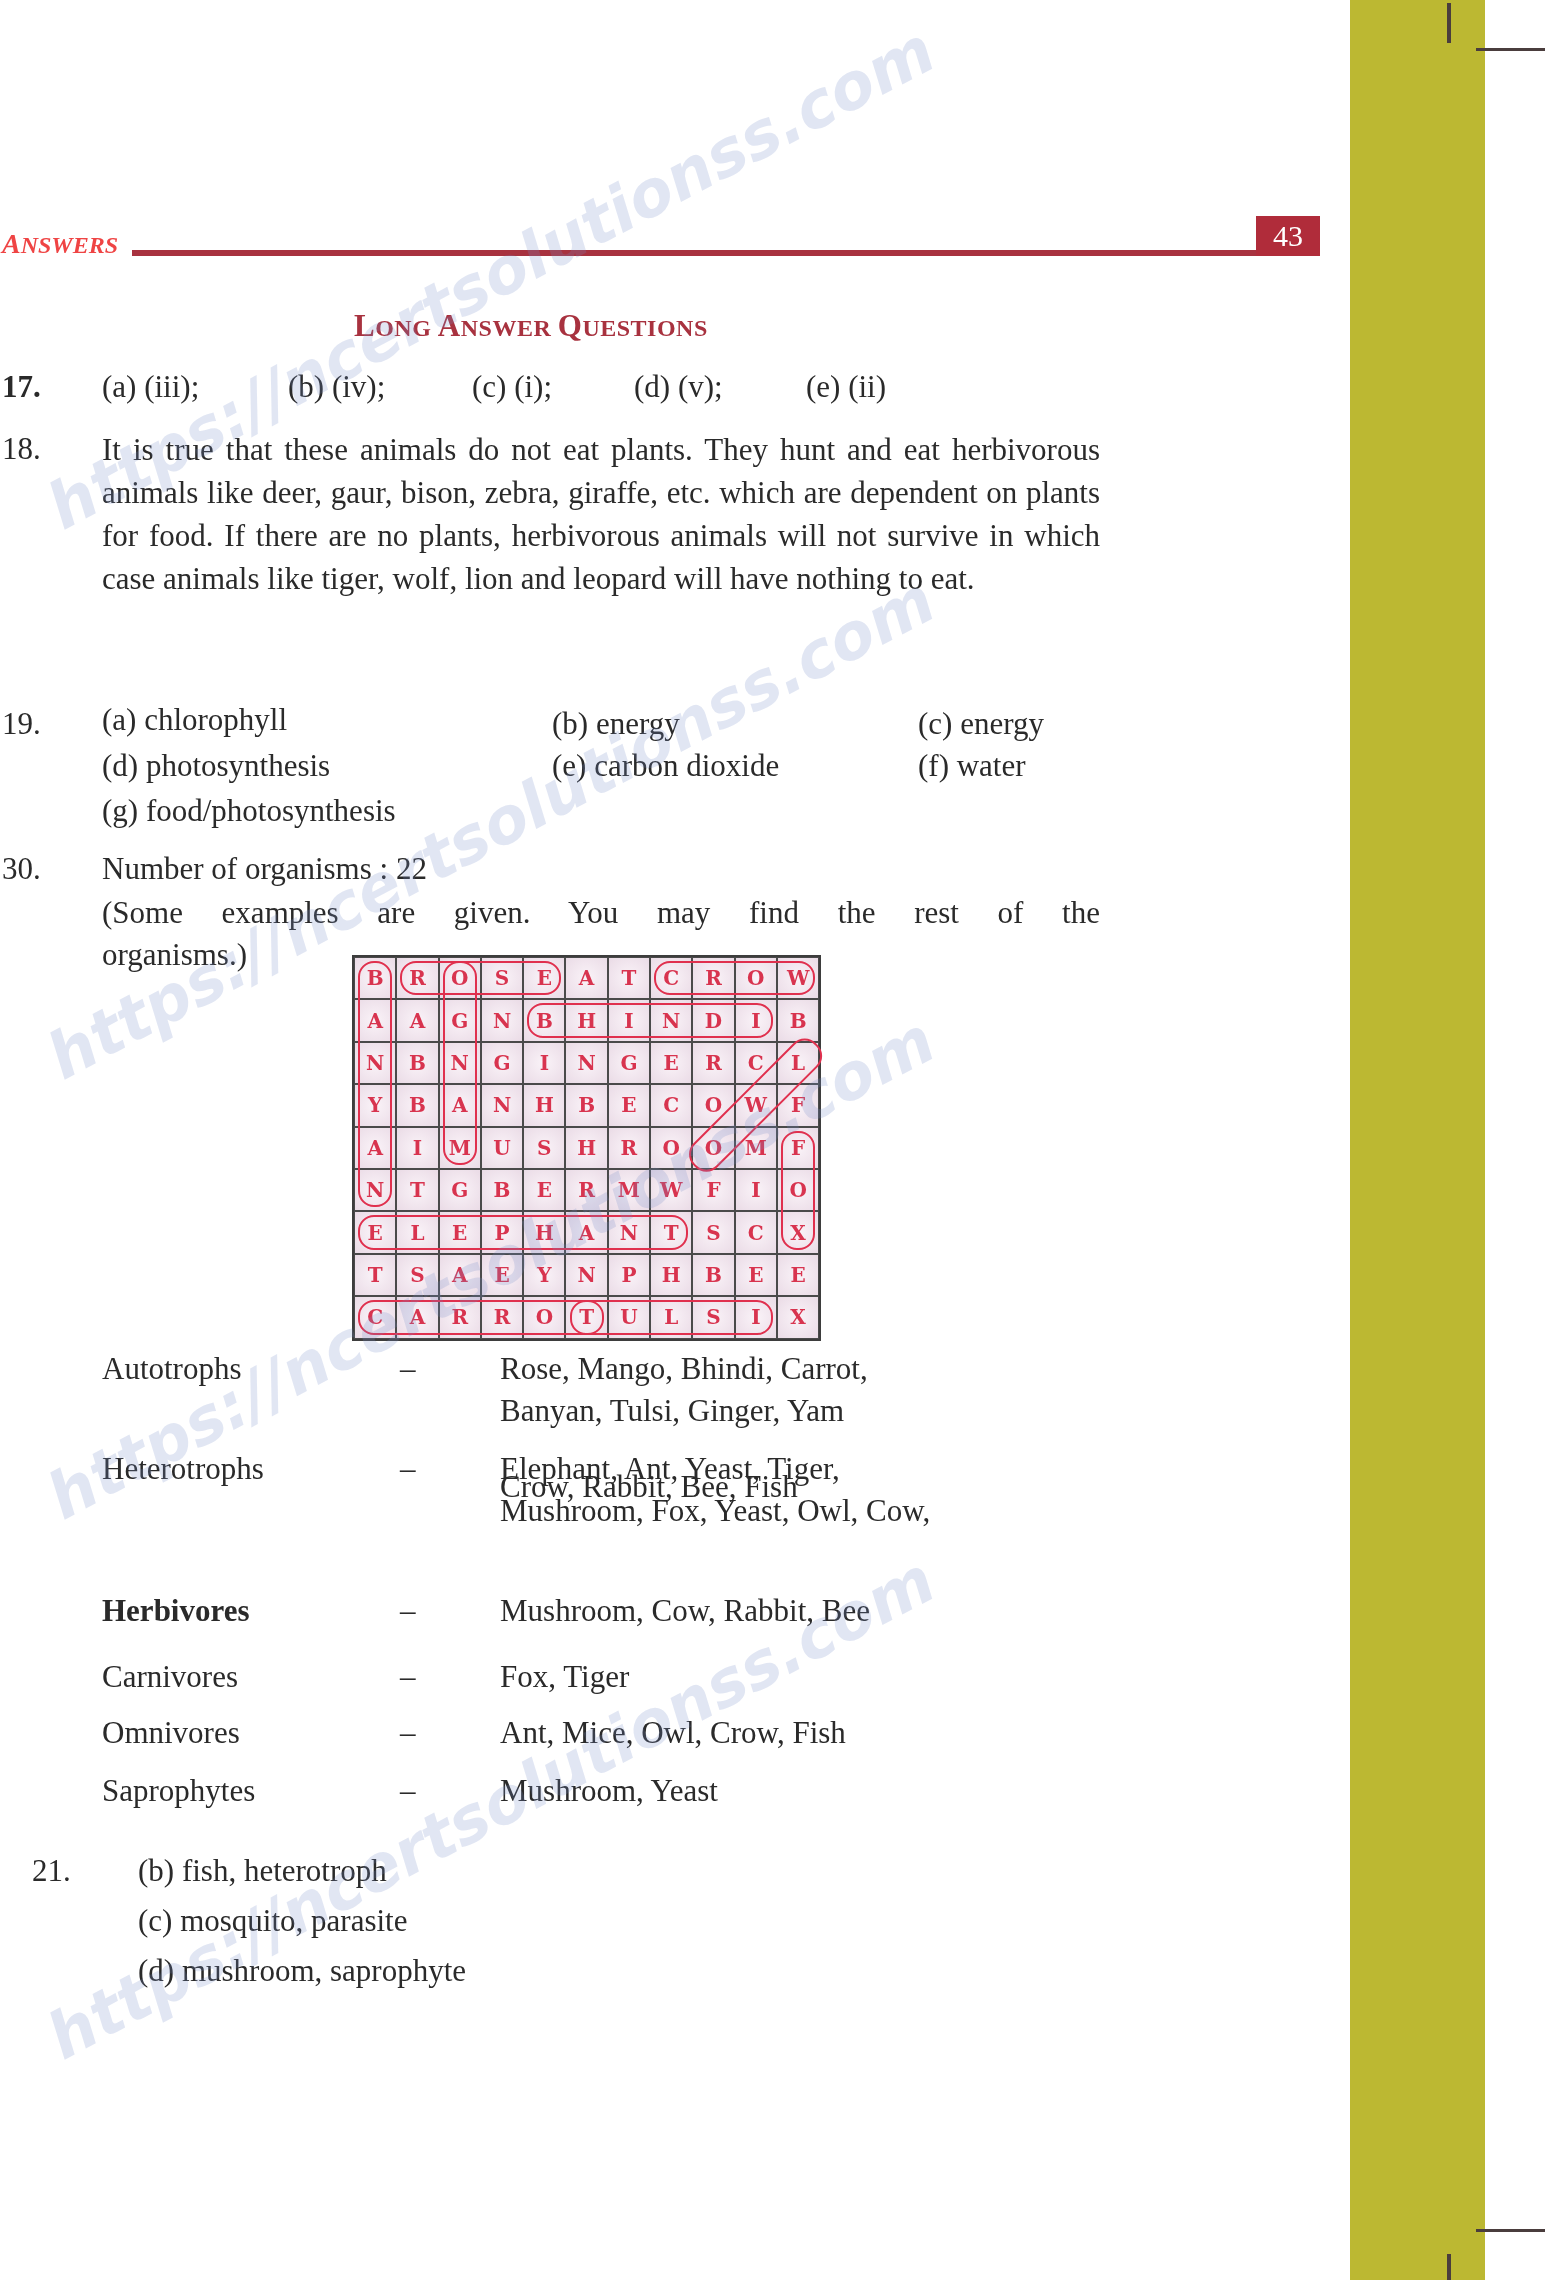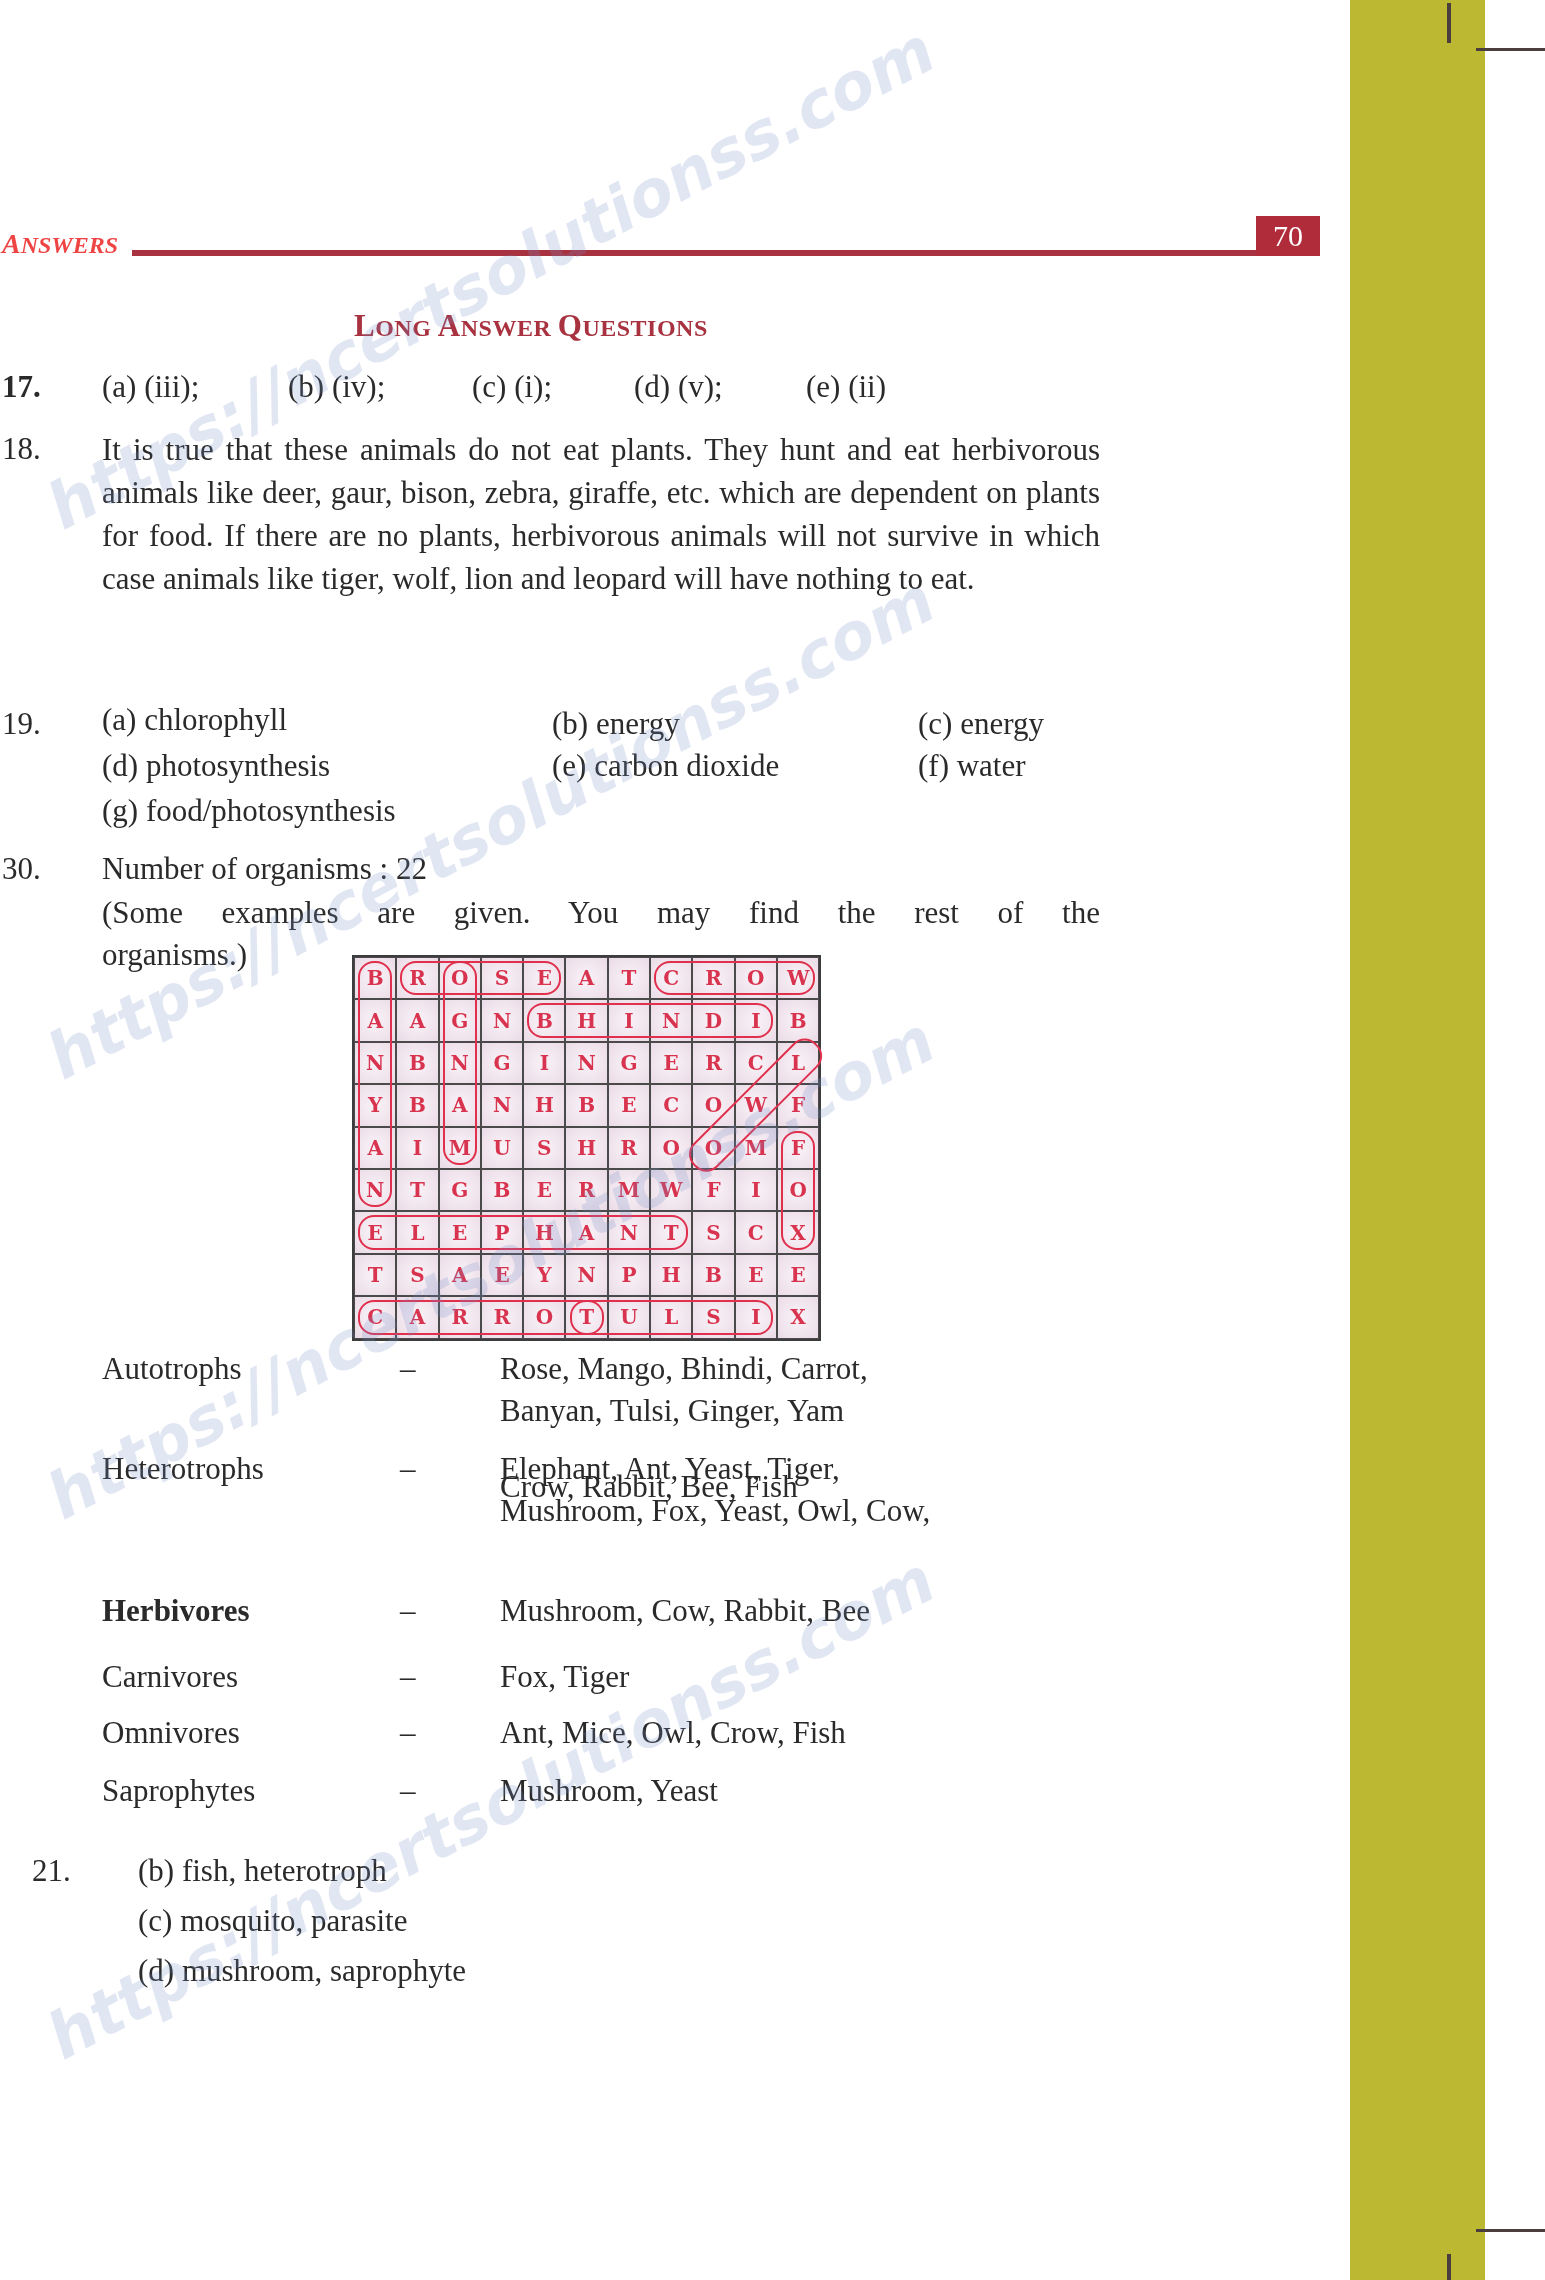--- a/index.html
+++ b/index.html
@@ -70,21 +70,21 @@
 <body>
 
 <div class="side-band"></div>
 <div class="crop-mark" style="left:1447px;top:3px;width:4px;height:40px;"></div>
 <div class="crop-mark" style="left:1476px;top:48px;width:69px;height:3px;"></div>
 <div class="crop-mark" style="left:1476px;top:2229px;width:69px;height:3px;"></div>
 <div class="crop-mark" style="left:1447px;top:2254px;width:4px;height:26px;"></div>
 
 <div class="header-title"><span class="cap">A</span><span>NSWERS</span></div>
 <div class="header-rule"></div>
-<div class="page-num">70</div>
+<div class="page-num">43</div>
 
 <div class="section-title">
   <span class="cap">L</span><span>ONG </span><span class="cap">A</span><span>NSWER </span><span class="cap">Q</span><span>UESTIONS</span>
 </div>
 
 <div class="txt" style="left:2px;top:366px;font-weight:bold;">17.</div>
 <div class="txt" style="left:102px;top:366px;">(a)  (iii);</div>
 <div class="txt" style="left:288px;top:366px;">(b)  (iv);</div>
 <div class="txt" style="left:472px;top:366px;">(c)  (i);</div>
 <div class="txt" style="left:634px;top:366px;">(d)  (v);</div>

